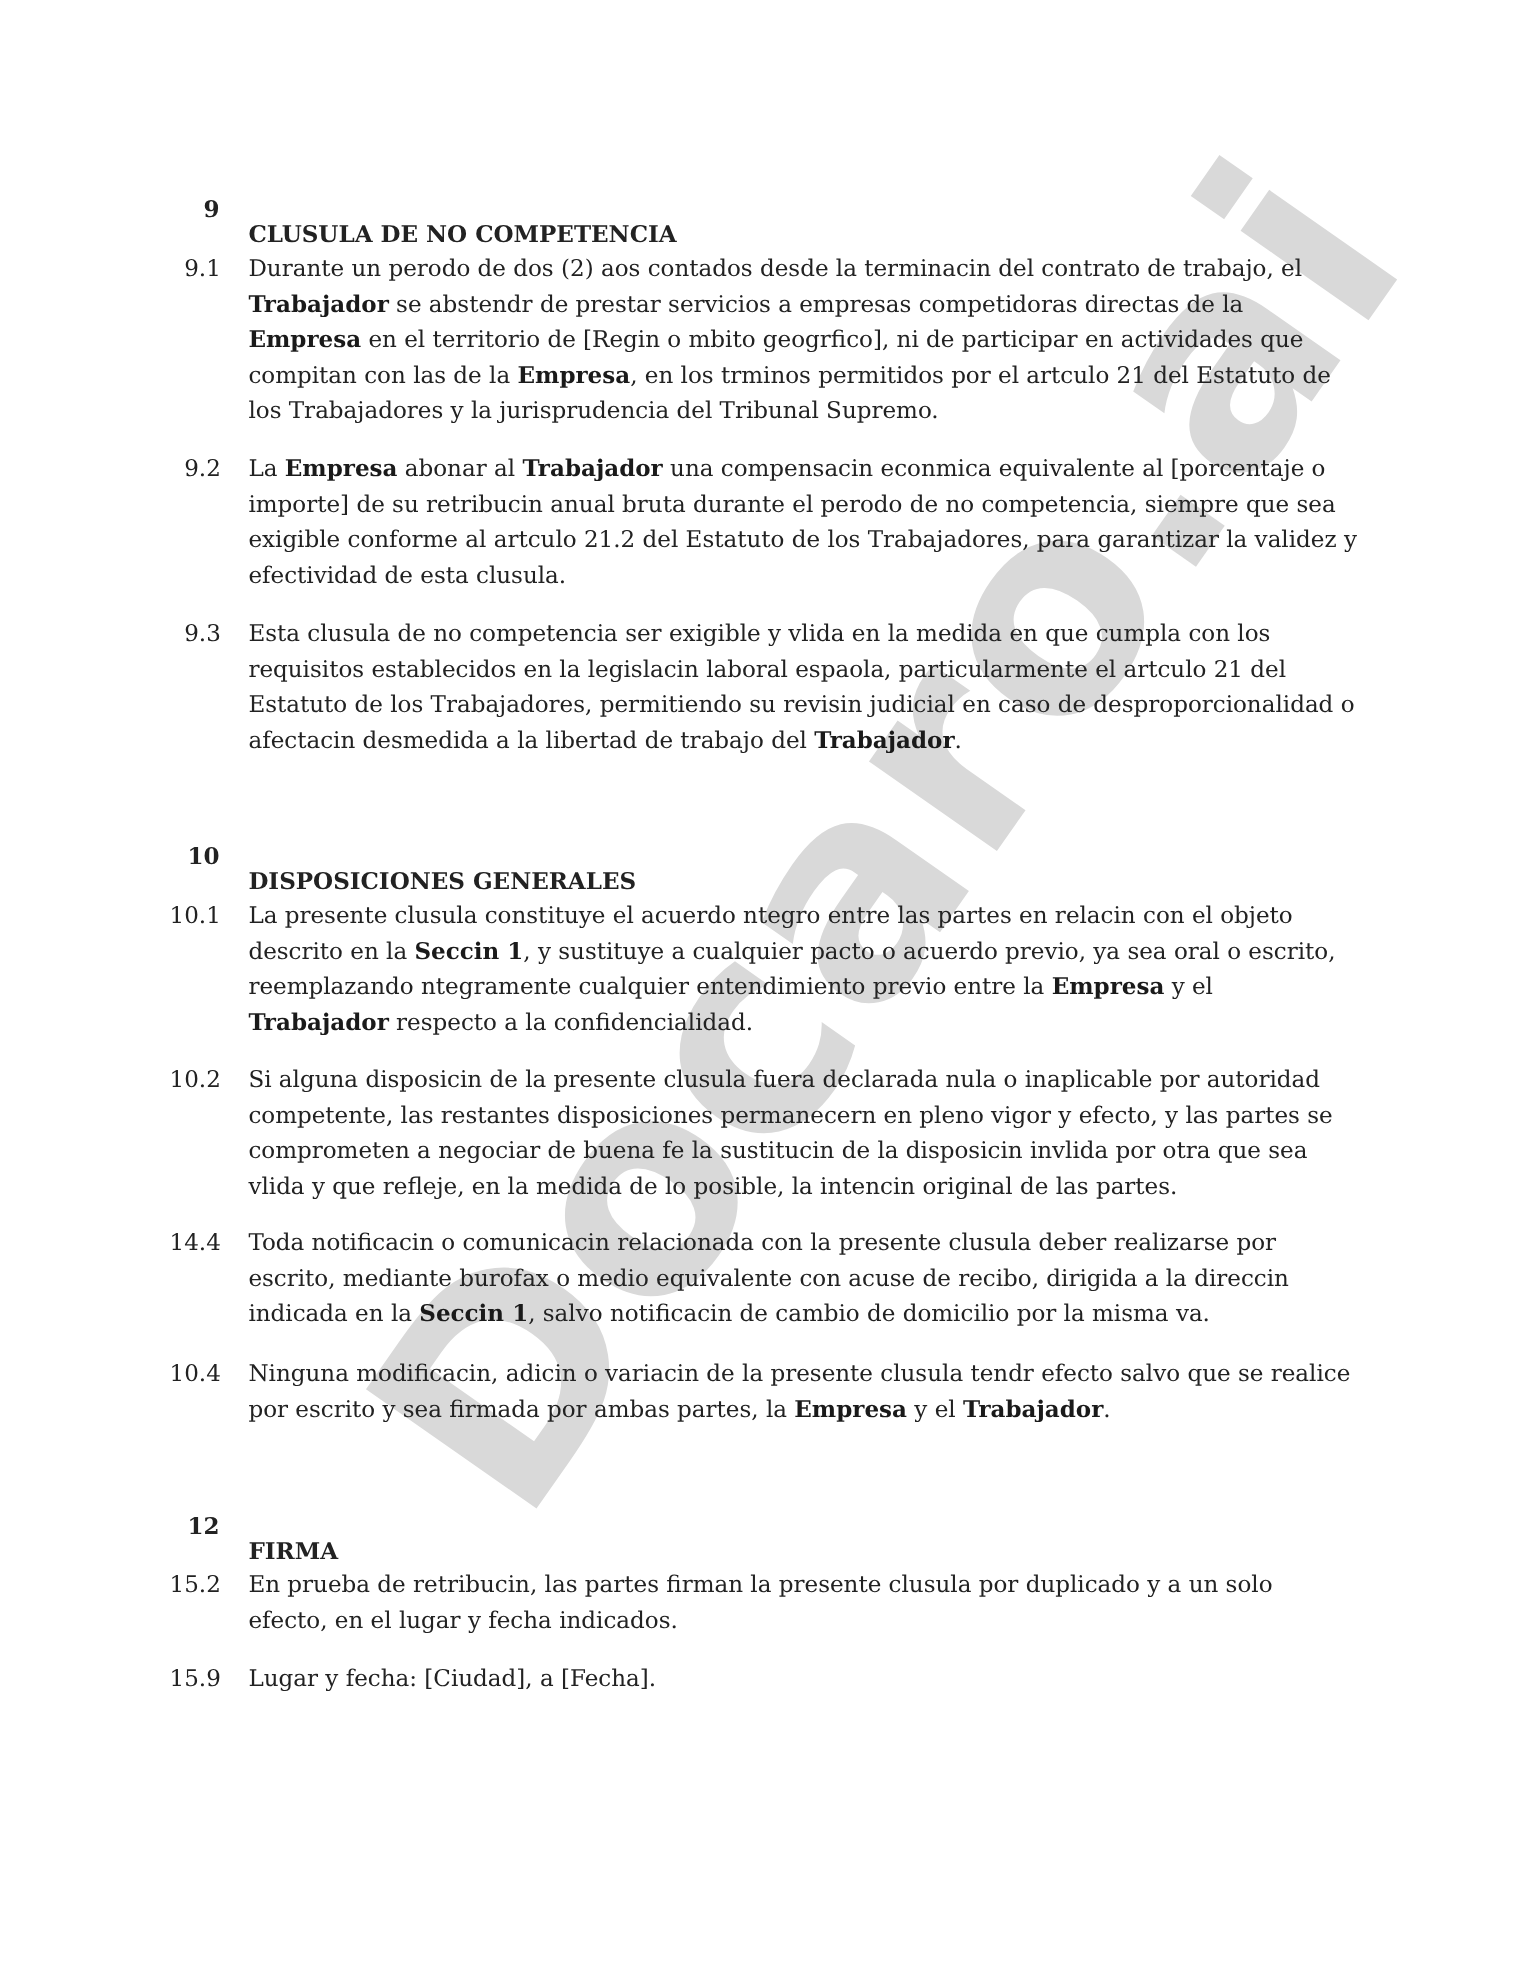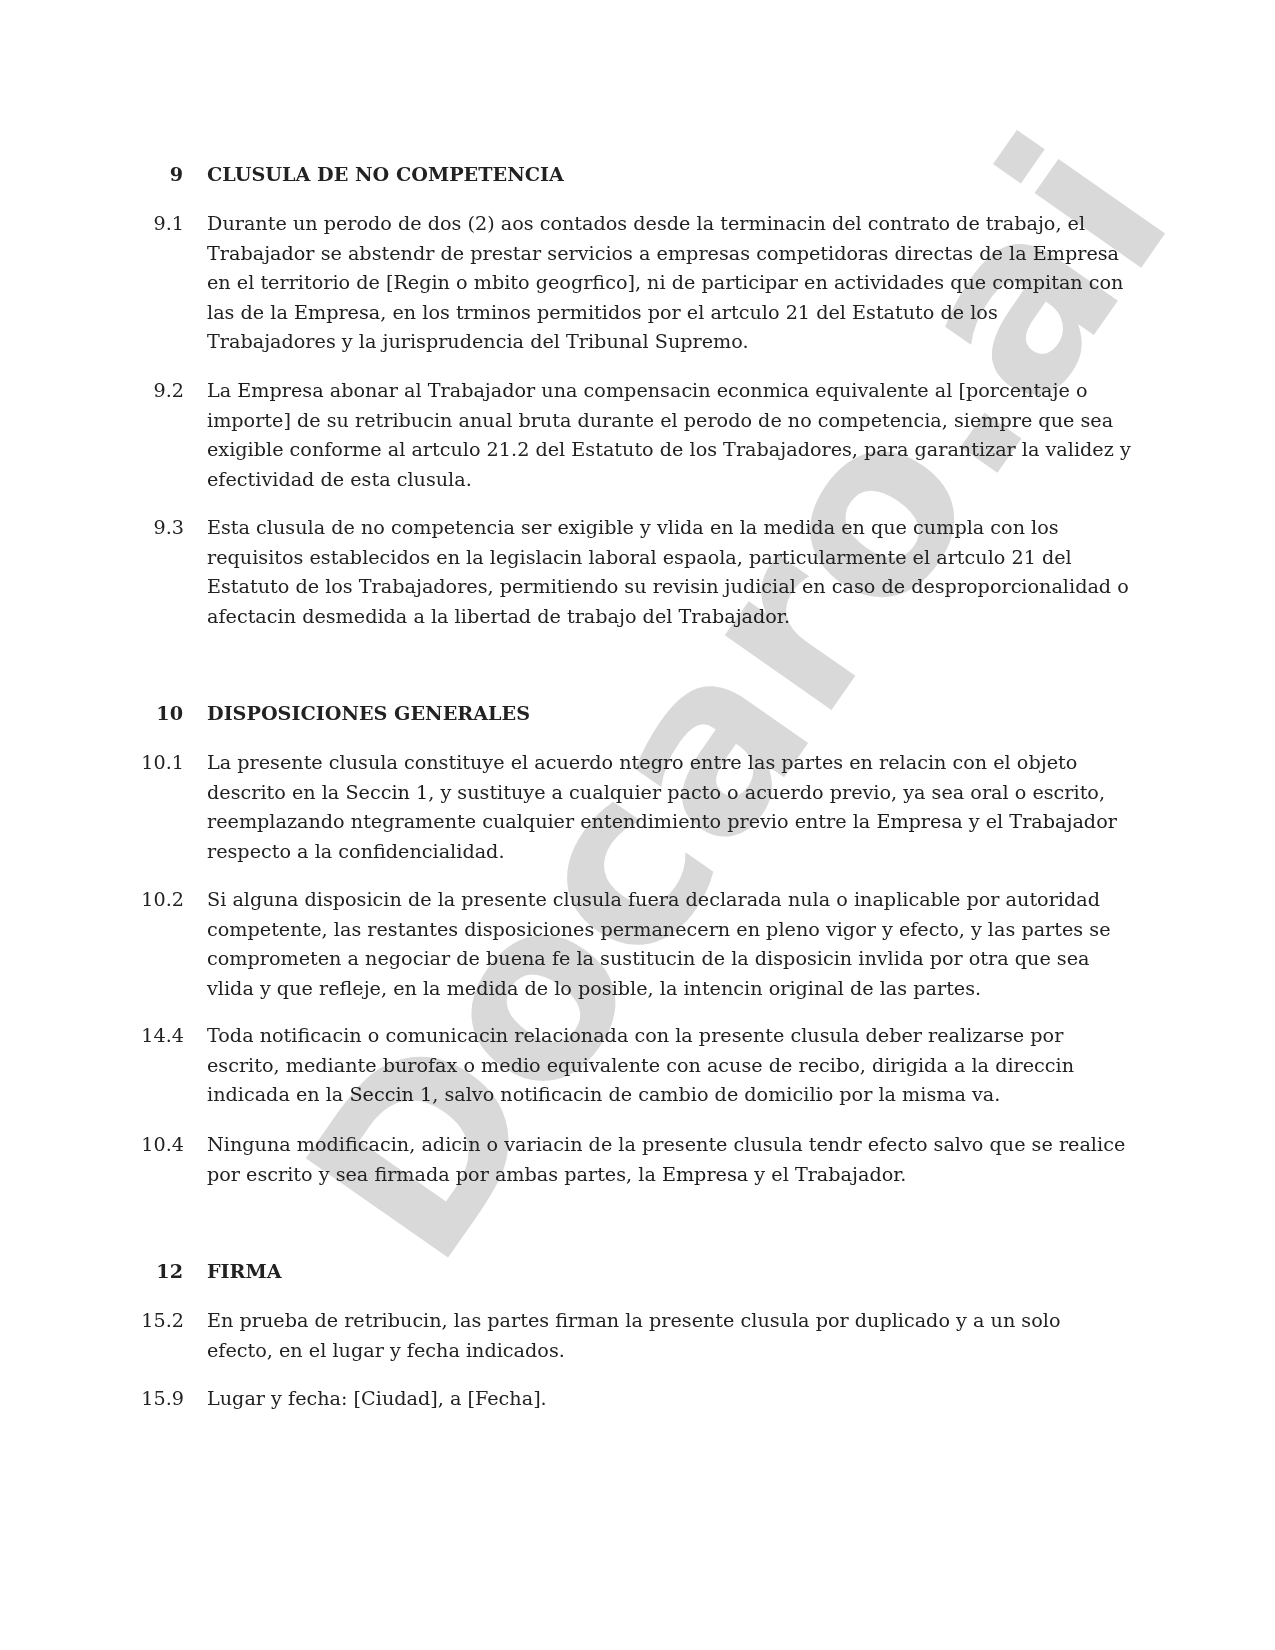--- a/index.html
+++ b/index.html
@@ -27,25 +27,25 @@
     letter-spacing: 2px;
     z-index: 1;
     white-space: nowrap;
     pointer-events: none;
   }
   .heading {
     position: absolute; left: 0; width: 1275px;
     font-weight: bold; font-size: 19.2px;
   }
   .heading .num { position: absolute; right: calc(1275px - 183px); text-align: right; }
-  .heading .title { position: absolute; left: 207px; }
+  .heading .title { position: absolute; left: 207px; margin-top: 21px; }
   .clause { position: absolute; left: 0; width: 1275px; }
   .clause .num { position: absolute; right: calc(1275px - 184px); }
   .clause .body { position: absolute; left: 207px; width: 925px; }
-  b { font-weight: normal; color: #1a1a1a; }
+  b { font-weight: bold; color: #1a1a1a; }
 </style>
 </head>
 <body>
 
 <div class="watermark">Docaro.ai</div>
 
 <div class="page">
 
   <div class="heading" style="top:160px;">
     <span class="num">9</span>

